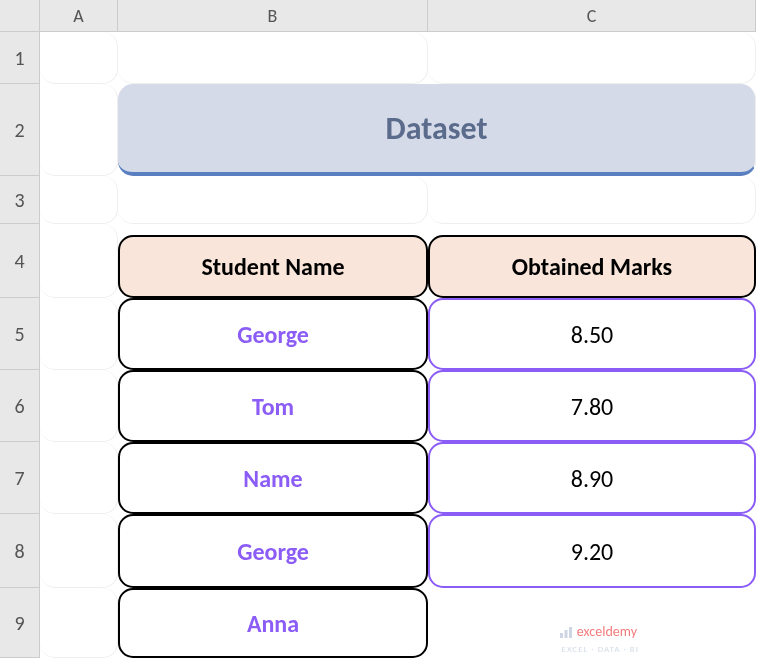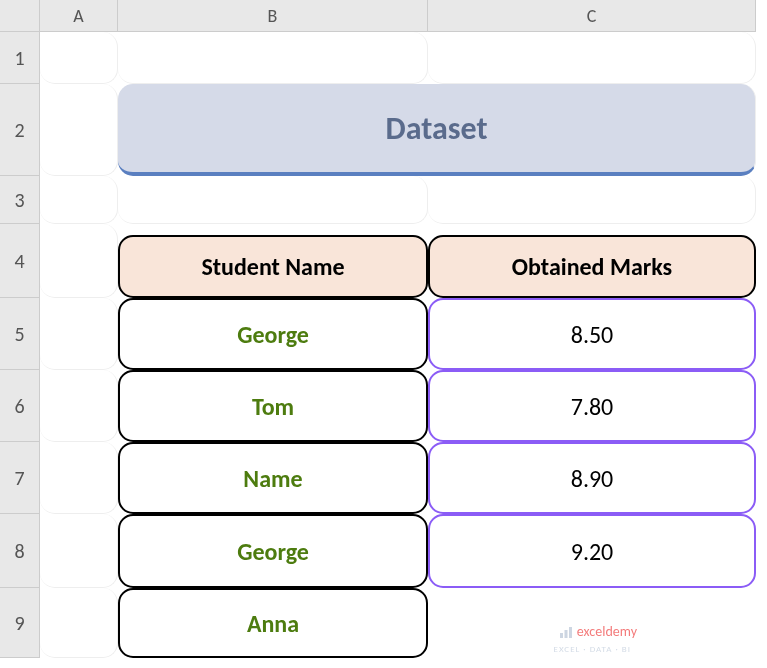--- a/index.html
+++ b/index.html
@@ -71,21 +71,21 @@
       border: 2px solid #000;
       font-size: 24px;
       font-weight: bold;
       color: #000;
       margin-top: 11px;
     }
     .table-cell-name {
       border: 2px solid #000;
       font-size: 24px;
       font-weight: bold;
-      color: #4d7c0f;
+      color: #8b5cf6;
       background: #fff;
     }
     .table-cell-marks {
       border: 2px solid #8b5cf6;
       font-size: 24px;
       color: #000;
       background: #fff;
     }
     .watermark {
       position: absolute;
@@ -94,21 +94,21 @@
       font-size: 14px;
       color: #ef4444;
       opacity: 0.7;
       display: flex;
       align-items: center;
       gap: 4px;
     }
     .watermark-sub {
       position: absolute;
       bottom: 14px;
-      right: 136px;
+      right: 128px;
       font-size: 9px;
       color: #b8c5d6;
       opacity: 0.6;
       letter-spacing: 1px;
     }
   </style>
 </head>
 <body>
 
 <div class="spreadsheet">

